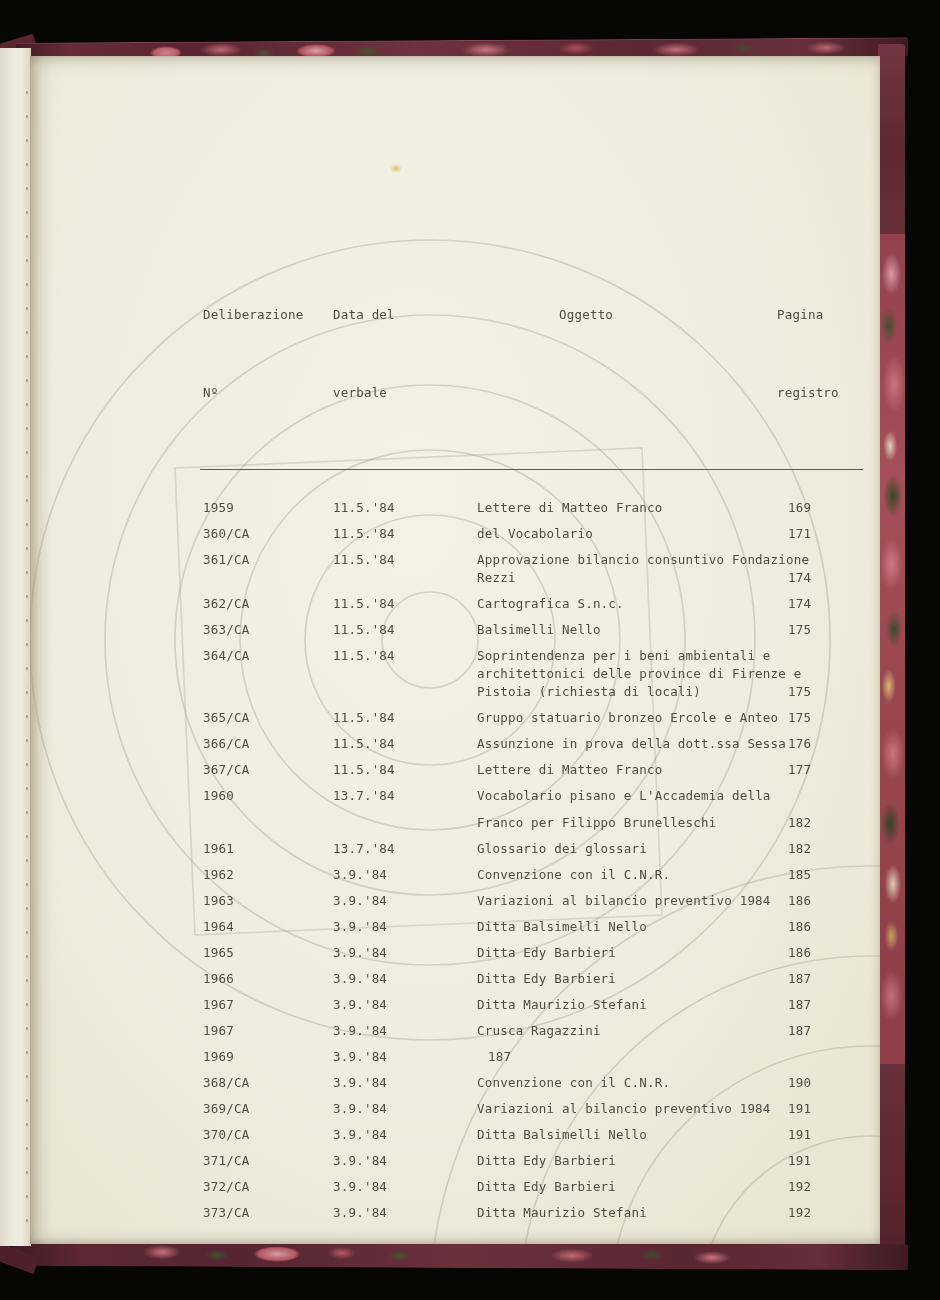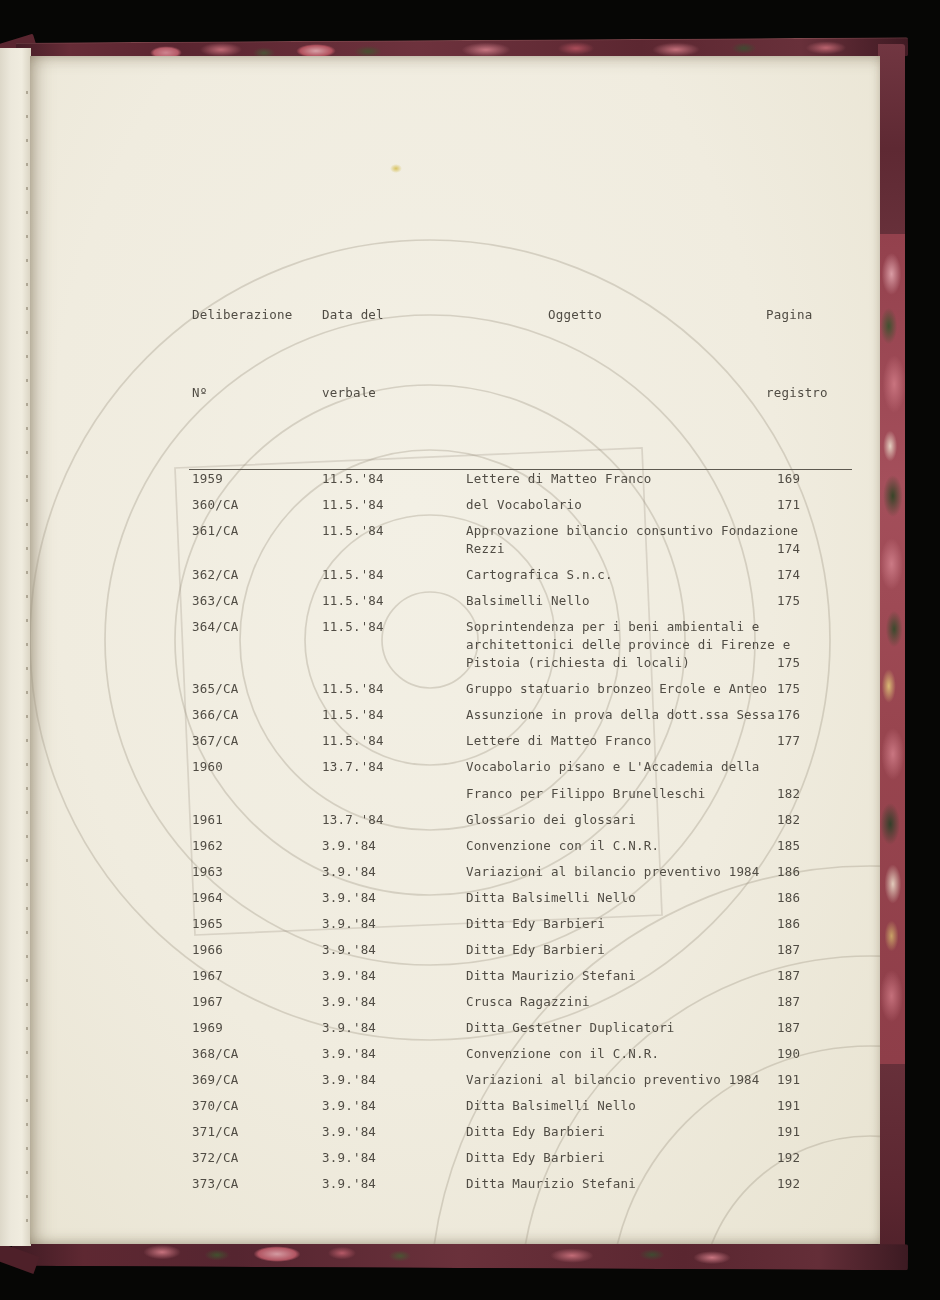--- a/index.html
+++ b/index.html
@@ -89,28 +89,28 @@
       inset 0 12px 16px -11px rgba(110,95,70,.45),
       inset 0 -10px 14px -10px rgba(110,95,70,.5);
     overflow:hidden;
   }
   .spot { position:absolute; left:360px; top:108px; width:12px; height:9px;
     background:radial-gradient(closest-side,#d8c35f 0%, rgba(216,195,95,0) 100%);
     border-radius:50%; }
   .watermark { position:absolute; left:0; top:0; width:850px; height:1188px; }
   
   .content {
-    position:absolute; left:162px; top:194px; width:660px;
+    position:absolute; left:173px; top:194px; width:660px;
     color:#504c44; font-size:12.5px; letter-spacing:.2px;
   }
   .thead, .row { display:grid; grid-template-columns:130px 144px 300px 86px; }
   .thead .hcell { line-height:26px; white-space:pre; }
   .h-oggetto { margin-left:82px; }
   .rule { border:none; border-top:1.4px solid #5d5950; margin:11px 0 0 -3px; width:663px; }
-  .rows { }
+  .rows { margin-top:29px; }
   .row { margin-bottom:8px; align-items:start; }
   .cell { line-height:18px; white-space:pre; }
   .cell-page { align-self:end; padding-left:11px; }
   .obj-line { line-height:18px; white-space:pre; }
   .obj-line.spaced { padding-top:9px; }
   .u { text-underline-offset:3.5px; text-decoration-thickness:1px; }
 </style>
 </head>
 <body>
 
@@ -278,21 +278,20 @@
           </div>
           <div class="row">
             <div class="cell cell-n">1967</div>
             <div class="cell cell-date">3.9.'84</div>
             <div class="cell cell-obj"><div class="obj-line"><span>Crusca Ragazzini</span></div></div>
             <div class="cell cell-page">187</div>
           </div>
           <div class="row">
             <div class="cell cell-n">1969</div>
             <div class="cell cell-date">3.9.'84</div>
-            <div class="cell cell-obj"><div class="obj-line"><span>Ditta Gestetner Duplicatori</span></div></div>
             <div class="cell cell-page">187</div>
           </div>
           <div class="row">
             <div class="cell cell-n">368/CA</div>
             <div class="cell cell-date">3.9.'84</div>
             <div class="cell cell-obj"><div class="obj-line"><span>Convenzione con il C.N.R.</span></div></div>
             <div class="cell cell-page">190</div>
           </div>
           <div class="row">
             <div class="cell cell-n">369/CA</div>

